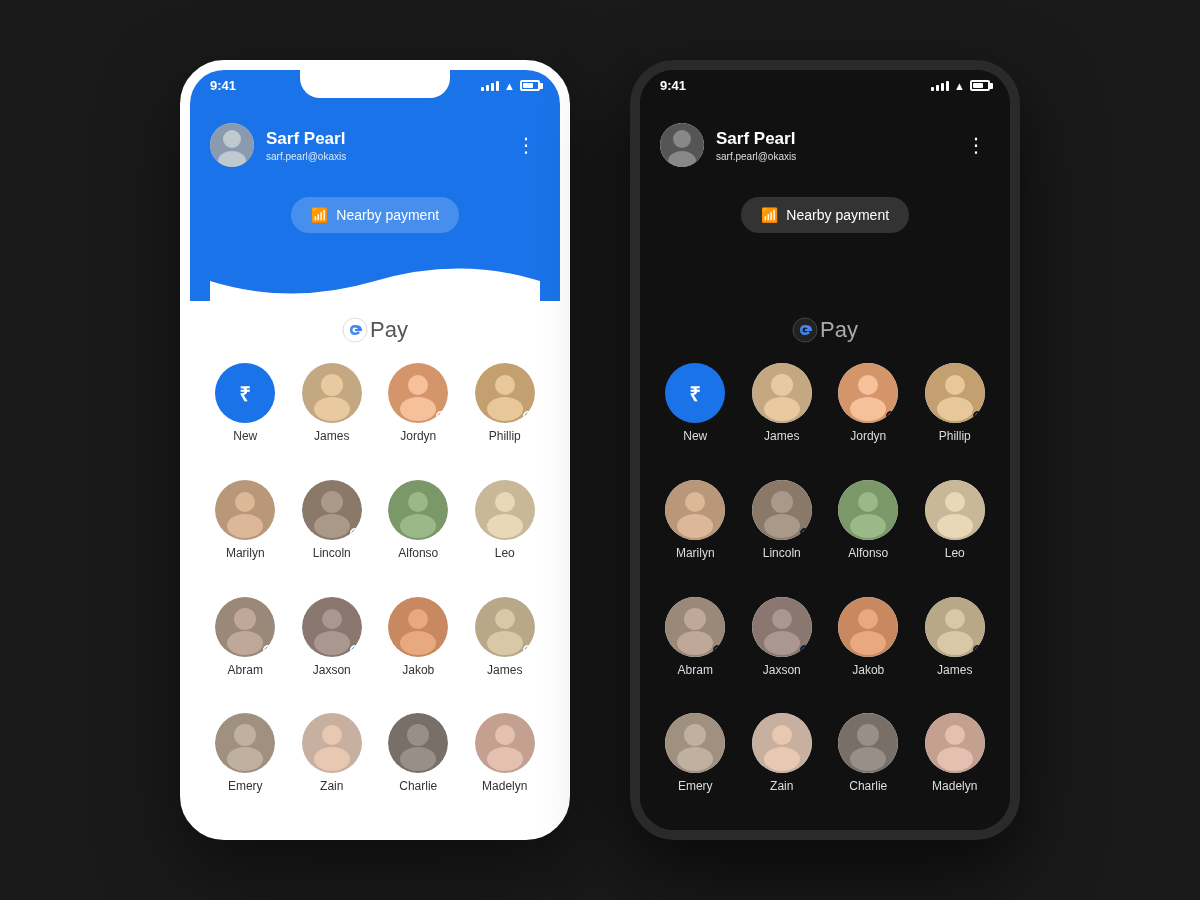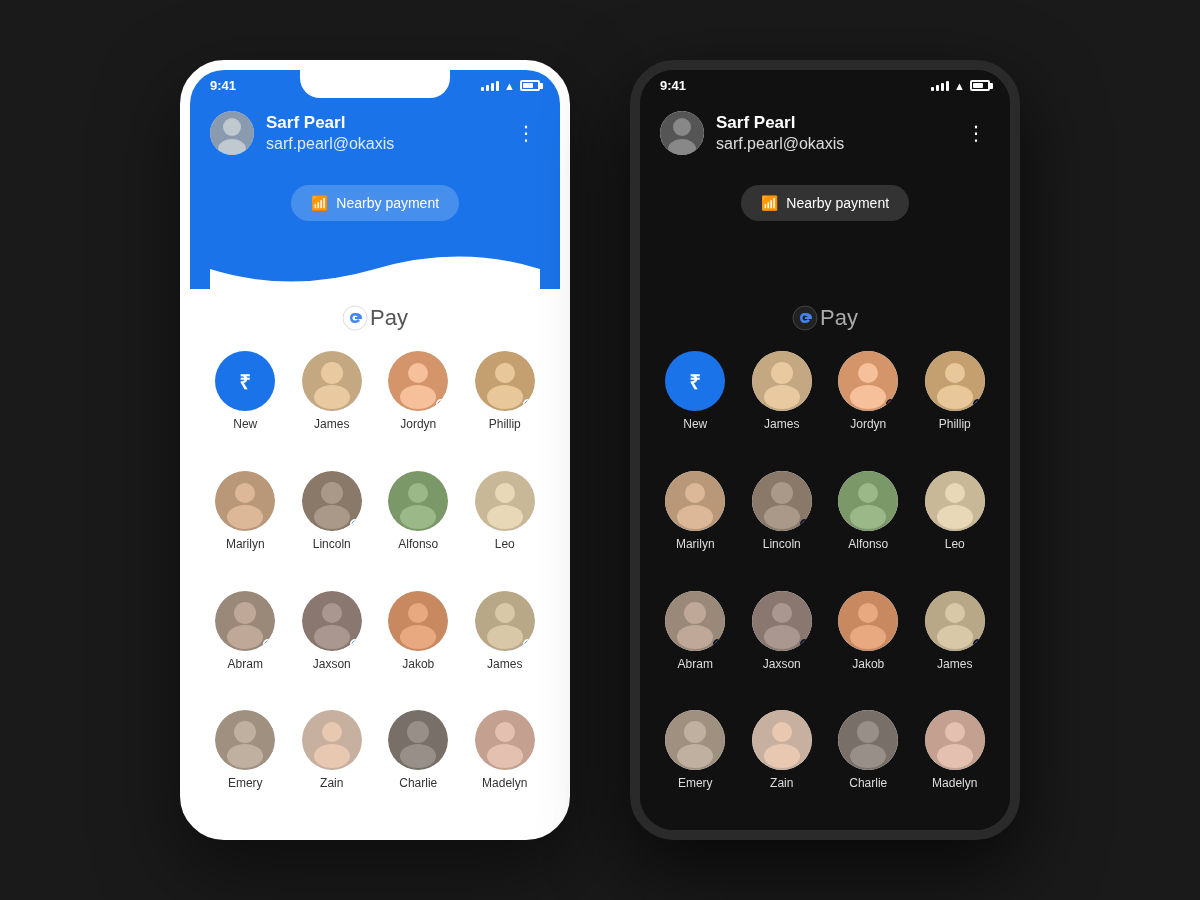--- a/index.html
+++ b/index.html
@@ -132,20 +132,21 @@
       background: #111;
       padding: 14px 20px 0;
       position: relative;
     }
 
     .header-content {
       display: flex;
       align-items: center;
       justify-content: space-between;
       margin-bottom: 30px;
+      margin-top: 12px;
     }
 
     .user-info {
       display: flex;
       align-items: center;
       gap: 12px;
     }
 
     .avatar {
       width: 44px;
@@ -156,21 +157,21 @@
       flex-shrink: 0;
     }
 
     .user-name {
       font-size: 17px;
       font-weight: 600;
       color: white;
     }
 
     .user-email {
-      font-size: 16px;
+      font-size: 10px;
       color: rgba(255,255,255,0.85);
       margin-top: 2px;
     }
 
     .more-icon {
       color: white;
       font-size: 20px;
       cursor: pointer;
       padding: 4px;
     }

